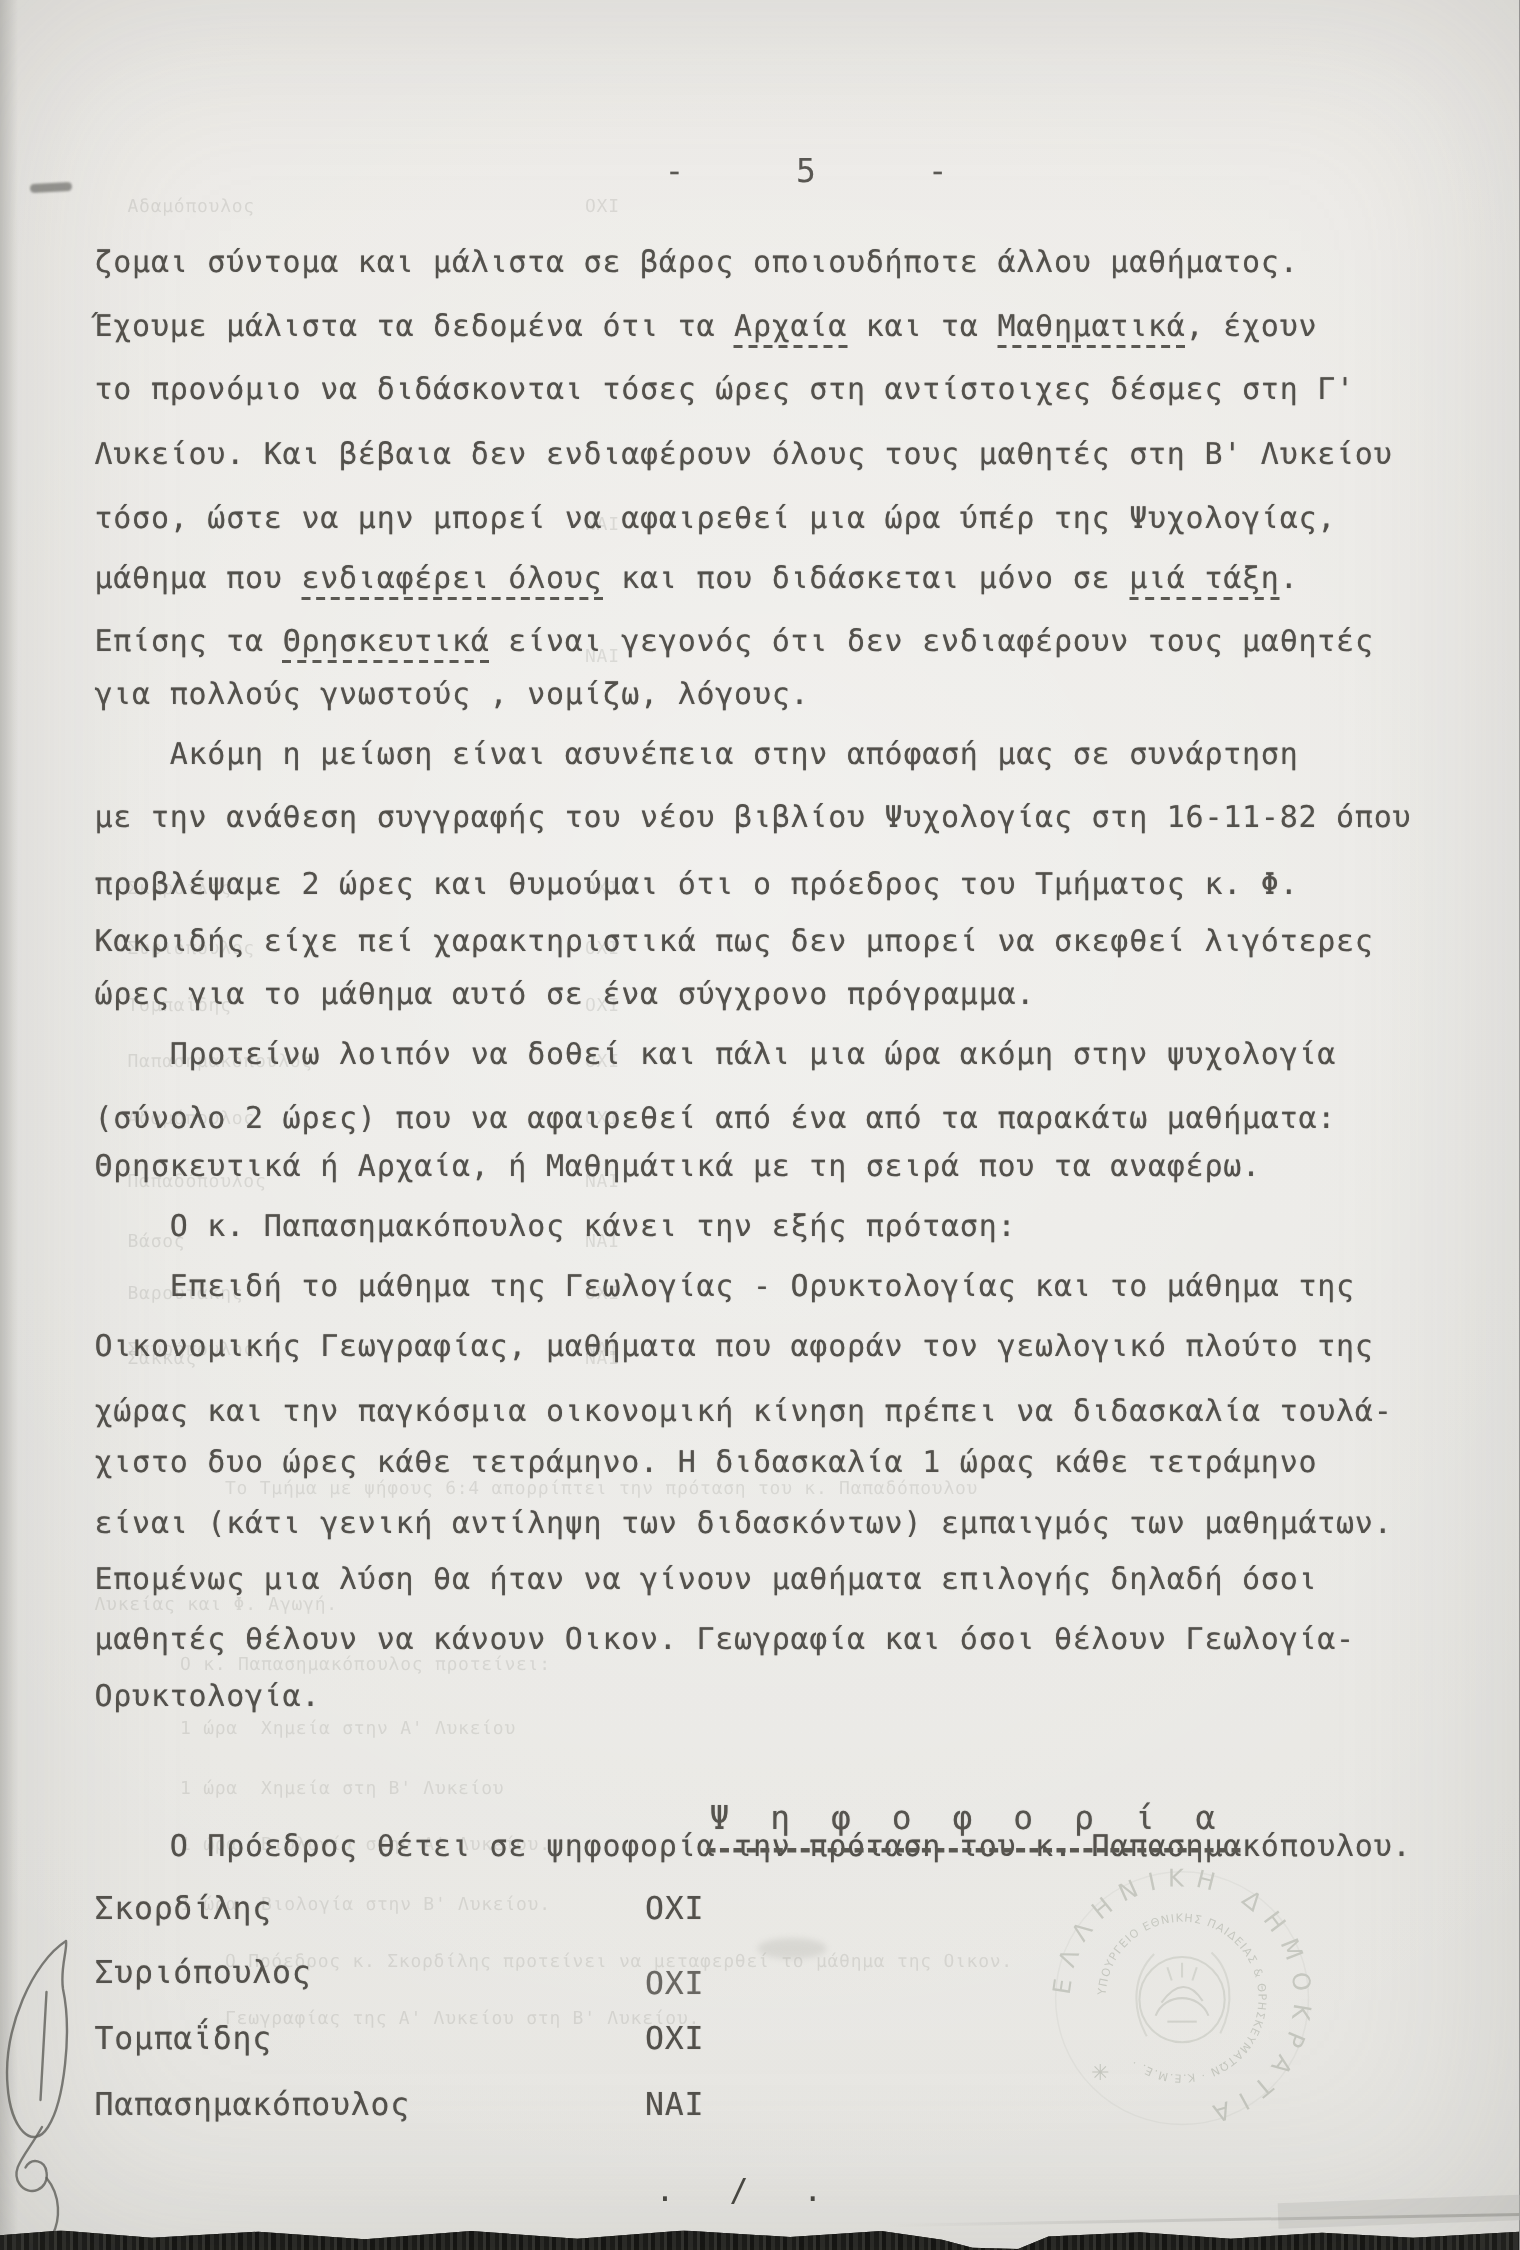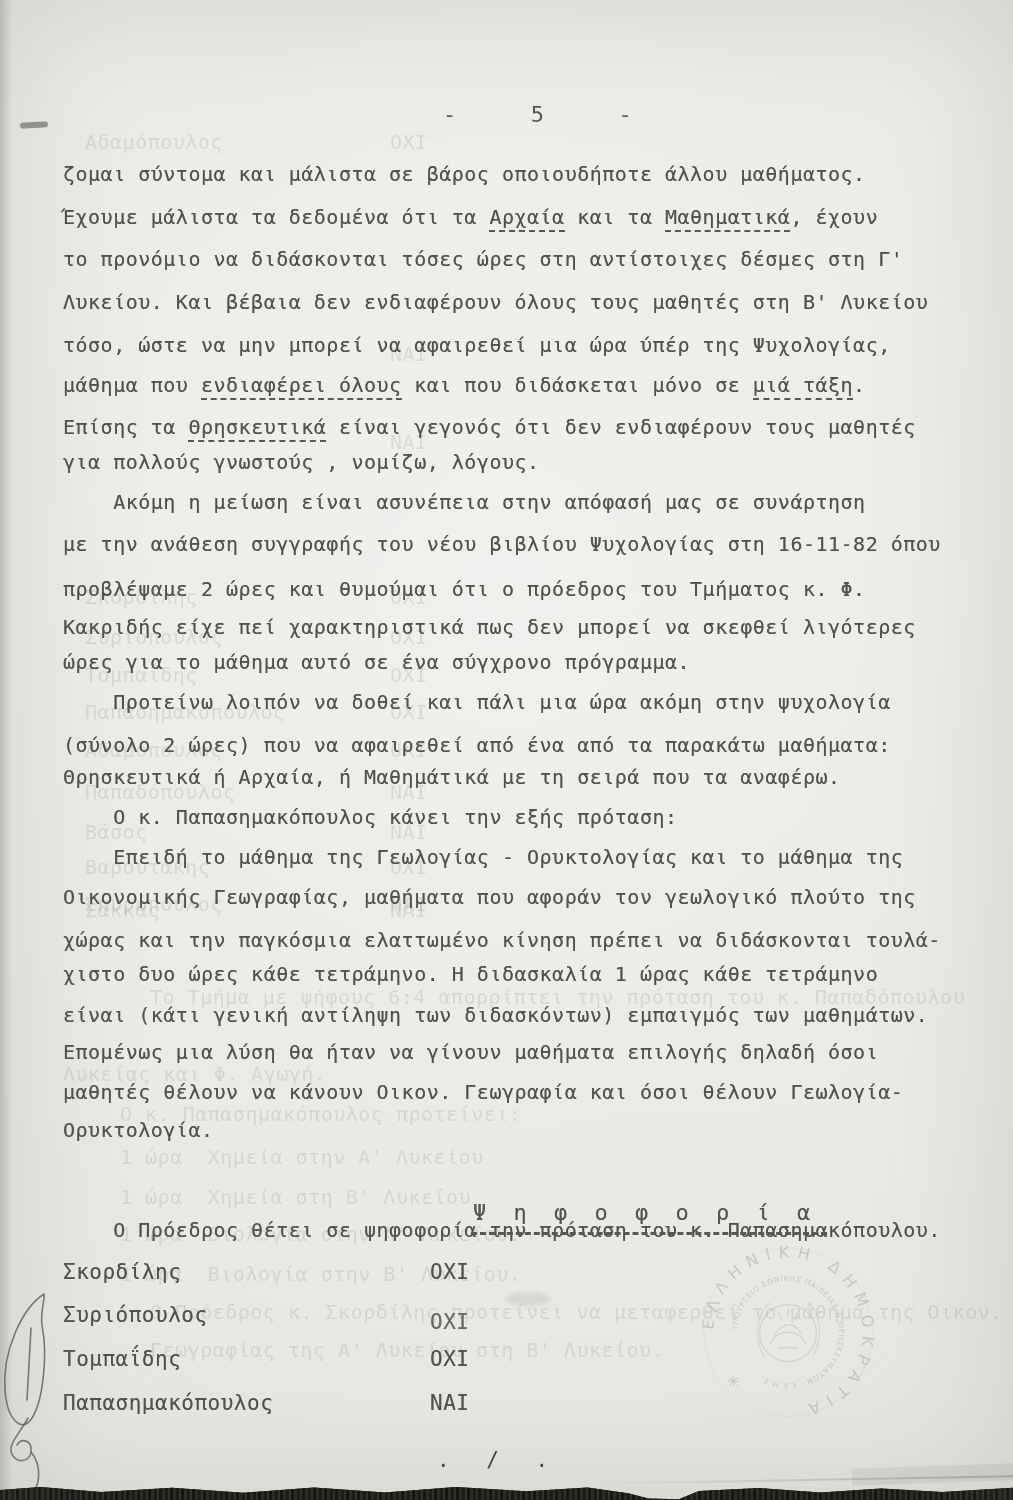--- a/index.html
+++ b/index.html
@@ -27,21 +27,21 @@
   
   .vote-heading{position:absolute;left:471px;top:1200px;font-size:22px;letter-spacing:7px;
     color:#56544f;white-space:pre;border-bottom:3px dashed #5a5852;padding:0 10px 7px 2px;
     text-shadow:0 0 .6px rgba(83,81,76,.5);}
   .vote-row{position:absolute;left:63px;white-space:pre;font-size:21px;letter-spacing:.5px;
     color:#53514c;text-shadow:0 0 .6px rgba(83,81,76,.5);}
   .vote-row .vote{position:absolute;left:367px;top:0;}
   .vote-row:nth-child(2) .vote{top:7px;opacity:.85;}
   
   .ghost{position:absolute;left:0;top:0;width:100%;height:100%;pointer-events:none;}
-  .ghost .g{position:absolute;white-space:pre;font-size:20px;letter-spacing:.5px;
+  .ghost .g{position:absolute;white-space:pre;font-size:12px;letter-spacing:.5px;
     color:#83837c;opacity:.20;}
   .ghost .g .gv{position:absolute;left:305px;top:0;}
   .cont-mark{position:absolute;left:437px;top:1448px;font-size:21px;letter-spacing:12px;
     color:#45443f;white-space:pre;}
   .smudge{position:absolute;left:505px;top:1292px;width:46px;height:14px;border-radius:50%;
     background:#9a9a93;opacity:.22;filter:blur(2px);}
   
   .scan-wedge{position:absolute;left:852px;top:1466px;width:164px;height:17px;
     background:#d8d7d3;transform:rotate(-2deg);}
   .paper-edge{position:absolute;left:590px;top:1479px;width:430px;height:2px;
@@ -107,21 +107,21 @@
       <div class="line" style="top: 532px;"><span>με την ανάθεση συγγραφής του νέου βιβλίου Ψυχολογίας στη 16-11-82 όπου</span></div>
       <div class="line" style="top: 577px;"><span>προβλέψαμε 2 ώρες και θυμούμαι ότι ο πρόεδρος του Τμήματος κ. Φ.</span></div>
       <div class="line" style="top: 615px;"><span>Κακριδής είχε πεί χαρακτηριστικά πως δεν μπορεί να σκεφθεί λιγότερες</span></div>
       <div class="line" style="top: 650px;"><span>ώρες για το μάθημα αυτό σε ένα σύγχρονο πρόγραμμα.</span></div>
       <div class="line" style="top: 690px;"><span>    Προτείνω λοιπόν να δοθεί και πάλι μια ώρα ακόμη στην ψυχολογία</span></div>
       <div class="line" style="top: 733px;"><span>(σύνολο 2 ώρες) που να αφαιρεθεί από ένα από τα παρακάτω μαθήματα:</span></div>
       <div class="line" style="top: 765px;"><span>Θρησκευτικά ή Αρχαία, ή Μαθημάτικά με τη σειρά που τα αναφέρω.</span></div>
       <div class="line" style="top: 805px; text-align: center;"><span>    Ο κ. Παπασημακόπουλος κάνει την εξής πρόταση:</span></div>
       <div class="line" style="top: 845px;"><span>    Επειδή το μάθημα της Γεωλογίας - Ορυκτολογίας και το μάθημα της</span></div>
       <div class="line" style="top: 885px;"><span>Οικονομικής Γεωγραφίας, μαθήματα που αφοράν τον γεωλογικό πλούτο της</span></div>
-      <div class="line" style="top: 928px;"><span>χώρας και την παγκόσμια ελαττωμένο κίνηση πρέπει να διδάσκονται τουλά-</span></div>
+      <div class="line" style="top: 928px;"><span>χώρας και την παγκόσμια οικονομική κίνηση πρέπει να διδασκαλία τουλά-</span></div>
       <div class="line" style="top: 962px;"><span>χιστο δυο ώρες κάθε τετράμηνο. Η διδασκαλία 1 ώρας κάθε τετράμηνο</span></div>
       <div class="line" style="top: 1003px;"><span>είναι (κάτι γενική αντίληψη των διδασκόντων) εμπαιγμός των μαθημάτων.</span></div>
       <div class="line" style="top: 1040px;"><span>Επομένως μια λύση θα ήταν να γίνουν μαθήματα επιλογής δηλαδή όσοι</span></div>
       <div class="line" style="top: 1080px;"><span>μαθητές θέλουν να κάνουν Οικον. Γεωγραφία και όσοι θέλουν Γεωλογία-</span></div>
       <div class="line" style="top: 1118px;"><span>Ορυκτολογία.</span></div>
       <div class="line" style="top: 1218px;"><span>    Ο Πρόεδρος θέτει σε ψηφοφορία την πρόταση του κ. Παπασημακόπουλου.</span></div>
     </div>
 
   <div class="vote-heading">Ψ η φ ο φ ο ρ ί α</div>
   <div id="vote-list">

